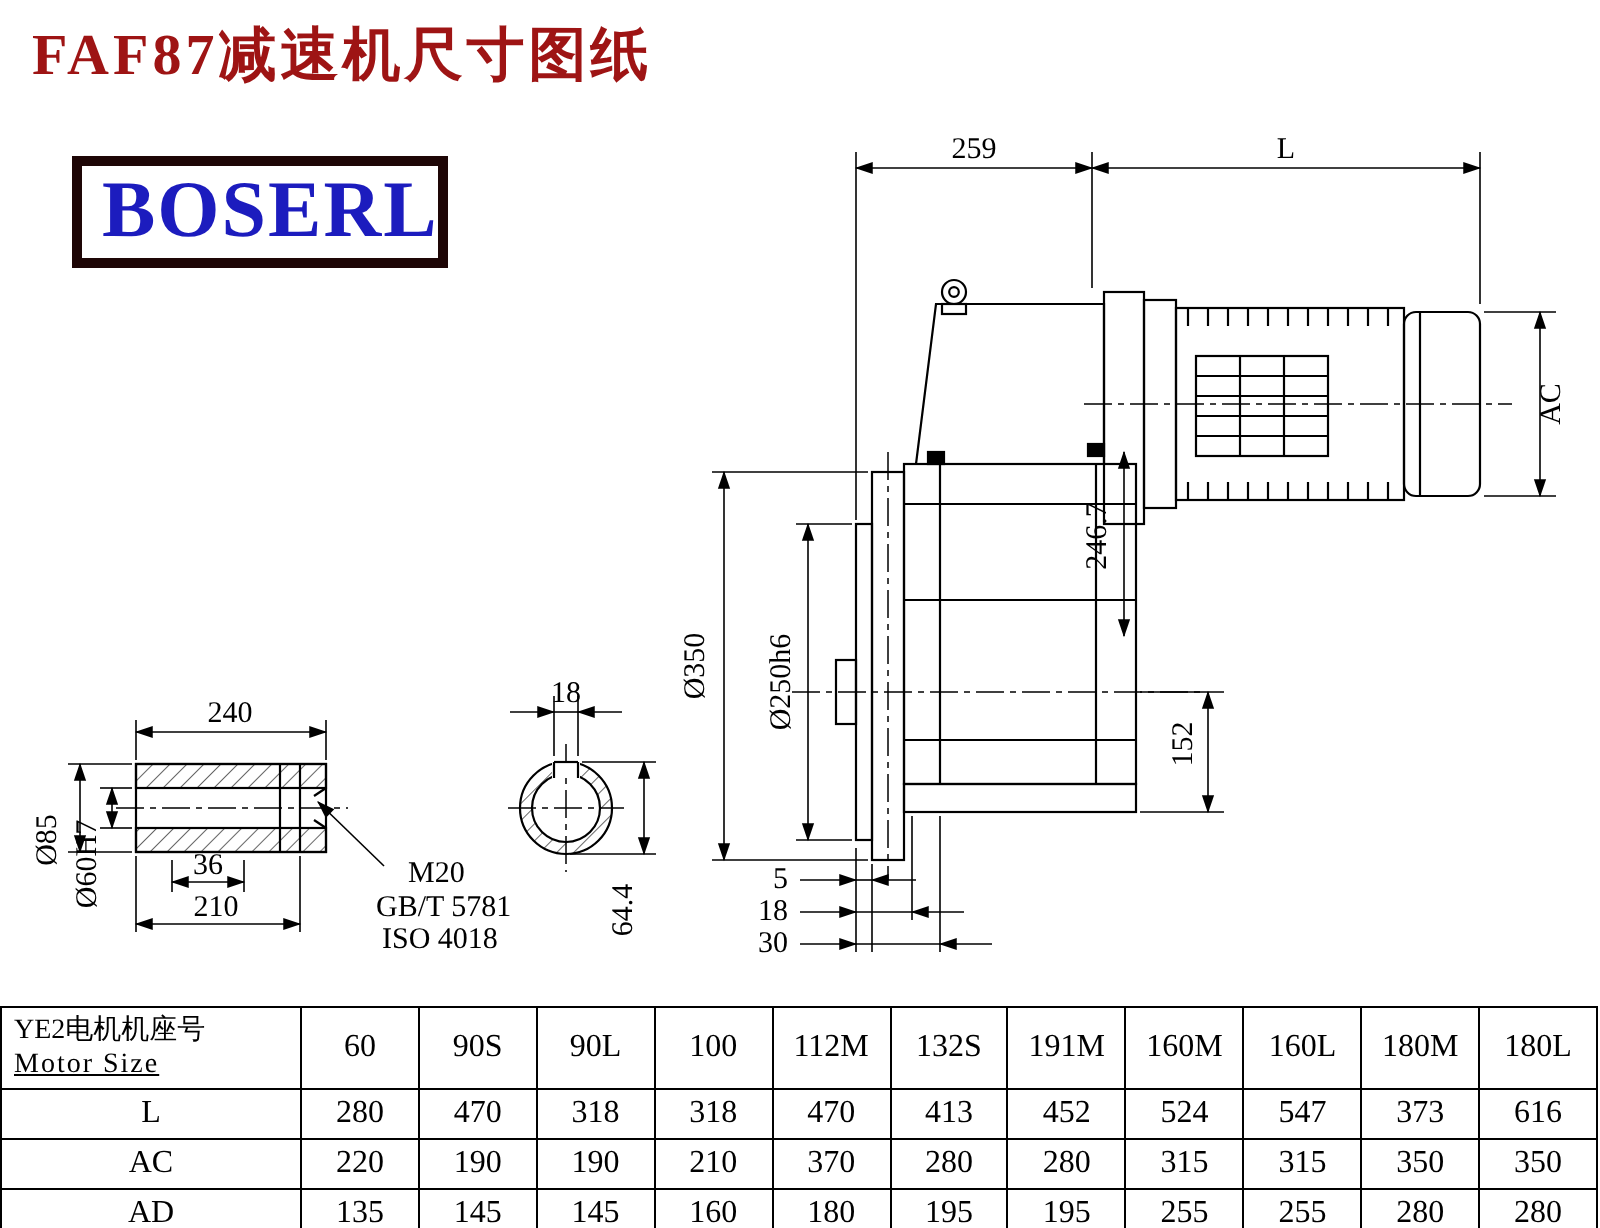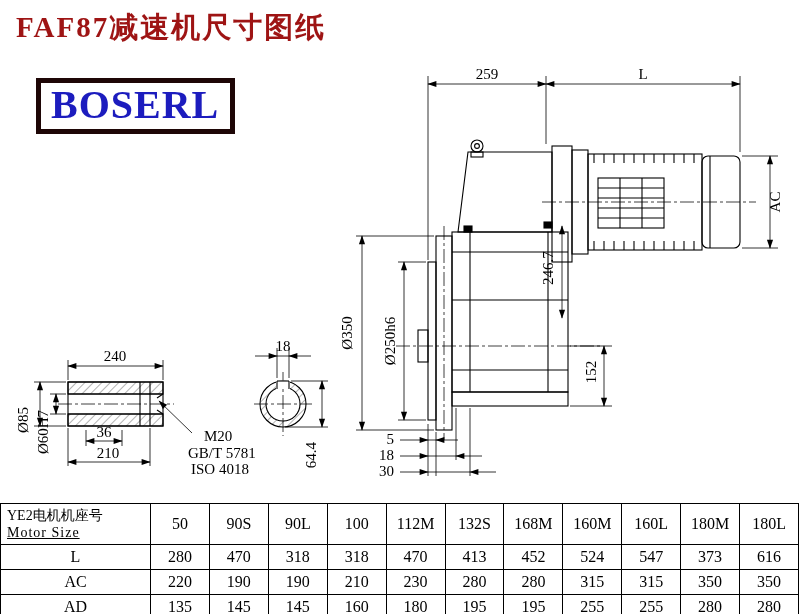--- a/index.html
+++ b/index.html
@@ -7,21 +7,21 @@
     width:800px; height:614px; background:#ffffff; position:relative;
     overflow:hidden; font-family:"Liberation Serif", serif; color:#000;
   }
   .page-title {
     position:absolute; left:16px; top:8px;
     font-size:29px; font-weight:bold; color:#9e1414; letter-spacing:2px;
     font-family:"Liberation Serif", serif; white-space:nowrap;
   }
   .logo-box {
     position:absolute; left:36px; top:78px;
-    border:5px solid #1e0606; background:#fff; padding:0 11px 2px 10px;
+    border:5px solid #1e0606; background:#fff; padding:0 0 2px 10px;
   }
   .logo-text {
     font-size:40px; font-weight:bold; color:#1c1cbe;
     font-family:"Liberation Serif", serif; letter-spacing:1px; line-height:1.1;
   }
   svg.drawing { position:absolute; left:0; top:0; }
   svg text {
     font-family:"Liberation Serif", serif; font-size:15px; fill:#000;
   }
   table.dim-table {
@@ -270,27 +270,27 @@
       <col>
       <col>
   </colgroup>
   <thead>
     <tr>
       <th class="label-col">
         <div class="hdr-cn">YE2电机机座号</div>
         <div class="hdr-en">Motor Size</div>
       </th>
 
-    <th>50</th>
+    <th>60</th>
         <th>90S</th>
         <th>90L</th>
         <th>100</th>
         <th>112M</th>
         <th>132S</th>
-        <th>168M</th>
+        <th>191M</th>
         <th>160M</th>
         <th>160L</th>
         <th>180M</th>
         <th>180L</th>
       </tr>
   </thead>
   <tbody>
 
   <tr>
         <th>L</th>
@@ -305,21 +305,21 @@
         <td>547</td>
         <td>373</td>
         <td>616</td>
       </tr>
       <tr>
         <th>AC</th>
         <td>220</td>
         <td>190</td>
         <td>190</td>
         <td>210</td>
-        <td>230</td>
+        <td>370</td>
         <td>280</td>
         <td>280</td>
         <td>315</td>
         <td>315</td>
         <td>350</td>
         <td>350</td>
       </tr>
       <tr>
         <th>AD</th>
         <td>135</td>

